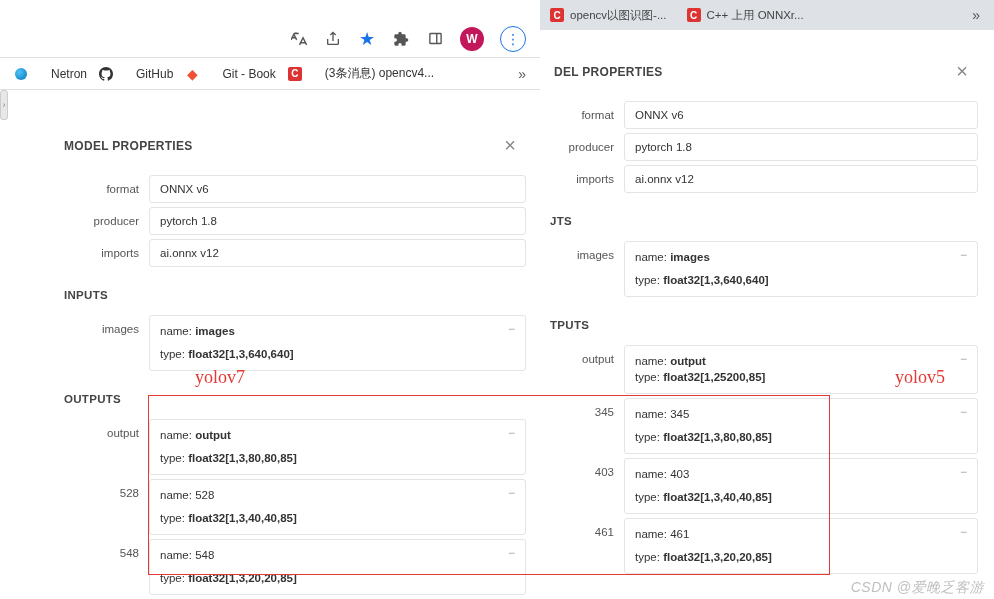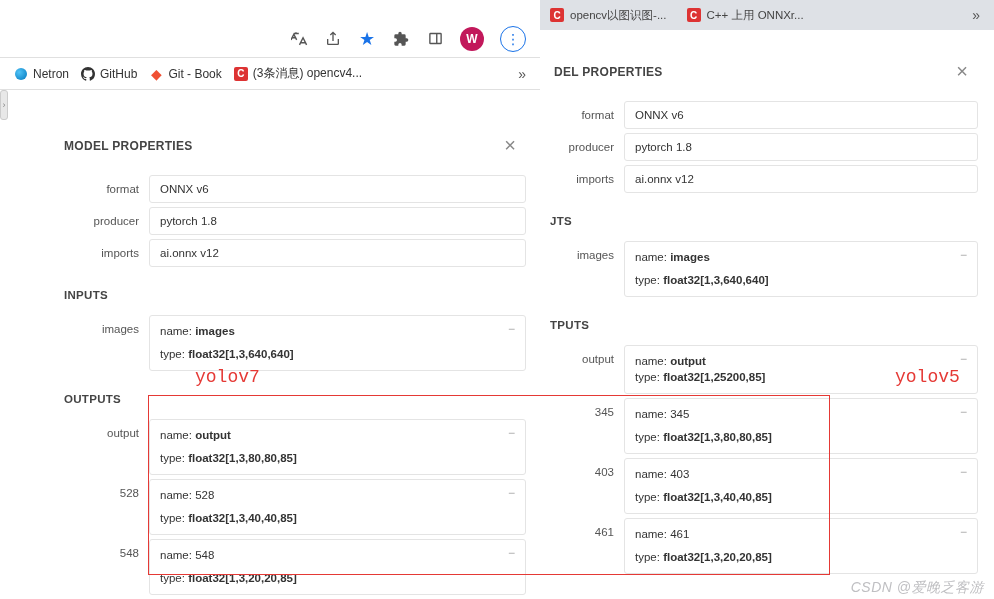--- a/index.html
+++ b/index.html
@@ -13,21 +13,21 @@
     
     
     .toolbar { position: absolute; top: 20px; left: 0; width: 540px; height: 38px; display: flex; align-items: center; justify-content: flex-end; gap: 16px; padding: 0 14px; background: #fff; border-bottom: 1px solid #e0e0e0; }
     .toolbar-icon { width: 18px; height: 18px; display: flex; align-items: center; justify-content: center; color: #555; cursor: pointer; font-size: 16px; }
     .star-icon { color: #1a73e8; font-size: 18px; }
     .avatar-w { width: 24px; height: 24px; border-radius: 50%; background: #c2185b; color: #fff; font-weight: bold; font-size: 12px; display: flex; align-items: center; justify-content: center; }
     .menu-dots { width: 26px; height: 26px; border: 1.5px solid #1a73e8; border-radius: 50%; display: flex; align-items: center; justify-content: center; color: #1a73e8; font-size: 14px; }
     
     
     .bookmarks { position: absolute; top: 58px; left: 0; width: 540px; height: 32px; display: flex; align-items: center; gap: 12px; padding: 0 14px; background: #fff; border-bottom: 1px solid #e0e0e0; font-size: 12px; }
-    .bookmark { display: flex; align-items: center; gap: 5px; color: #333; cursor: pointer; }
+    .bookmark { display: flex; align-items: center; gap: 23px; color: #333; cursor: pointer; }
     .bm-icon { width: 14px; height: 14px; display: flex; align-items: center; justify-content: center; }
     .bm-netron { width: 12px; height: 12px; border-radius: 50%; background: radial-gradient(circle at 35% 35%, #4fc3f7, #0277bd); }
     .bm-github { color: #333; font-size: 14px; }
     .bm-git { color: #f05033; font-size: 14px; }
     .bm-c { width: 14px; height: 14px; background: #d33; color: #fff; font-weight: bold; font-size: 10px; display: flex; align-items: center; justify-content: center; border-radius: 2px; }
     .bookmarks-more { margin-left: auto; font-size: 14px; color: #555; }
     
     
     .left-rail { position: absolute; top: 90px; left: 0; width: 8px; height: 30px; background: #e8e8e8; border: 1px solid #ccc; border-radius: 3px; display: flex; align-items: center; justify-content: center; font-size: 9px; color: #888; }
     
@@ -47,21 +47,21 @@
     .prop-value-box .line { padding: 2px 0; }
     .prop-value-box .dash { position: absolute; right: 10px; top: 6px; color: #aaa; font-size: 12px; }
     
     .section-h { font-size: 11.5px; font-weight: bold; color: #444; padding: 18px 0 14px 24px; letter-spacing: 0.3px; }
     
     
     .panel-right .section-h.clip { padding-left: 0; }
     
     
     .red-box { position: absolute; border: 1.8px solid #e53935; pointer-events: none; }
-    .red-label { position: absolute; color: #e53935; font-size: 18px; font-family: Liberation Mono, monospace; pointer-events: none; }
+    .red-label { position: absolute; color: #e53935; font-size: 18px; font-family: Liberation Serif, serif; pointer-events: none; }
     
     
     .watermark { position: absolute; bottom: 2px; right: 10px; font-size: 14px; color: #bfbfc2; font-family: Liberation Sans, sans-serif; font-style: italic; letter-spacing: 0.5px; }
     
     b { font-weight: bold; }
   </style>
 </head>
 <body>
 
 <div class="top-tabs">

